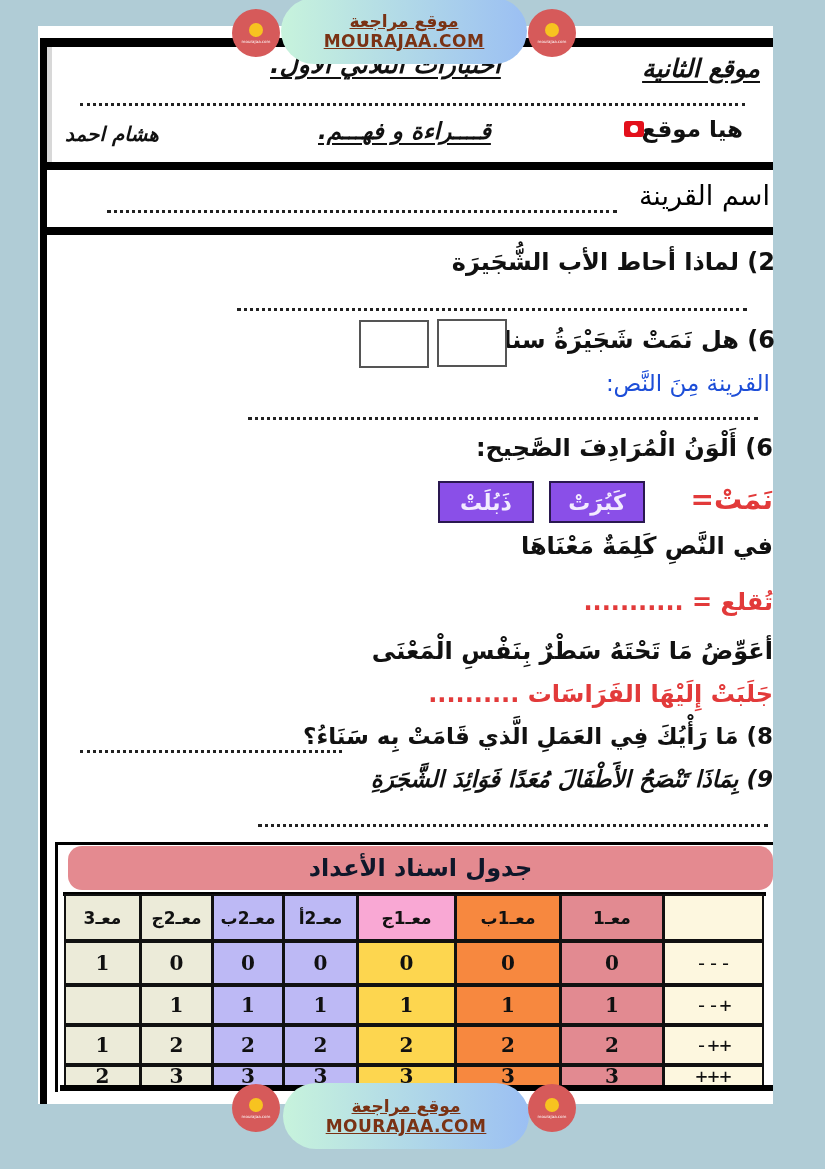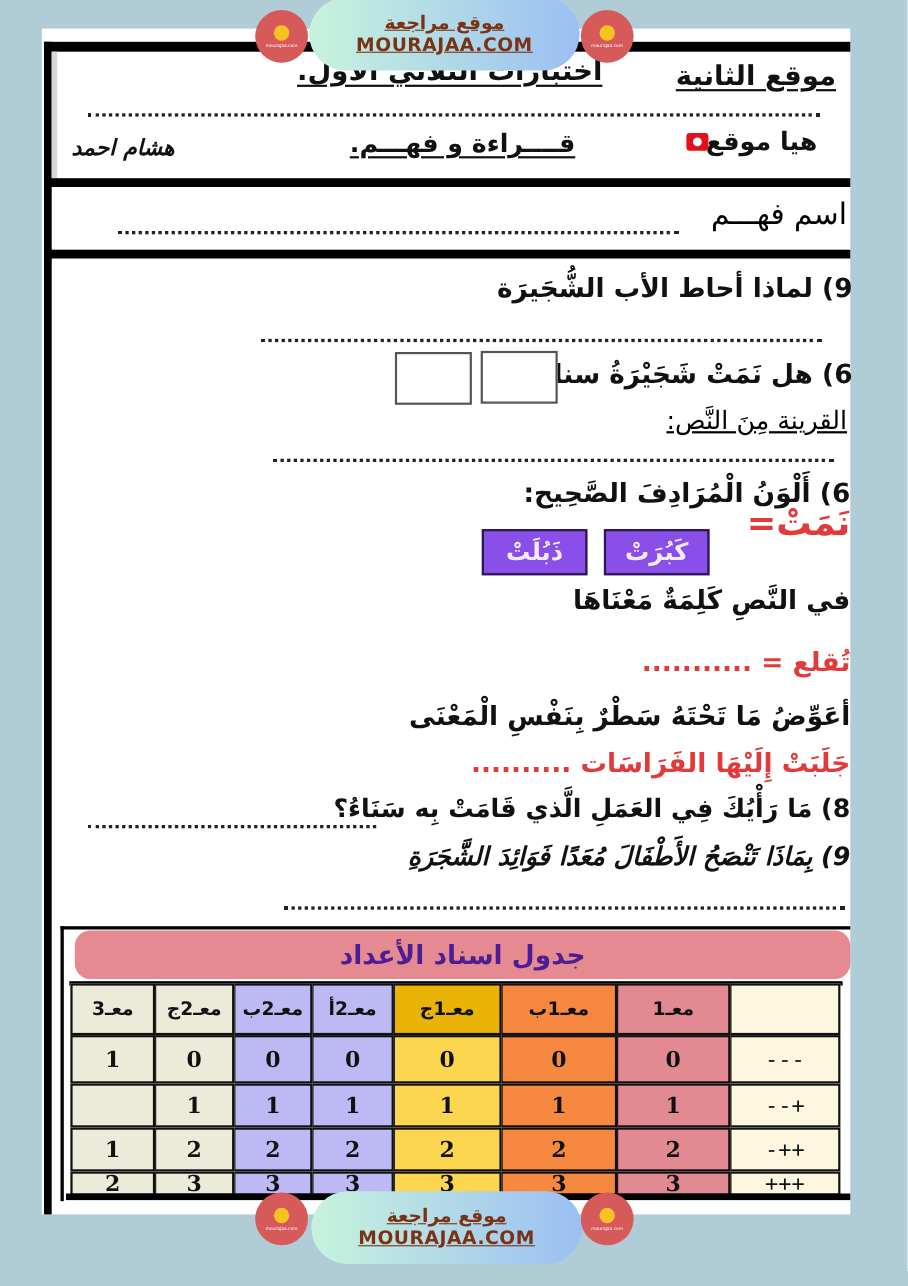--- a/index.html
+++ b/index.html
@@ -10,36 +10,36 @@
   }
   .page {
     position:absolute; left:38px; top:26px; width:735px; height:1078px;
     background:#ffffff;
   }
   .abs { position:absolute; }
   .thick { position:absolute; background:#000; }
   .rtl { direction:rtl; }
   .txt { color:#111; font-weight:bold; white-space:nowrap; }
   .dots { position:absolute; border-bottom:3px dotted #222; height:0; }
-  .u { text-decoration:underline; text-underline-offset:4px; }
+  .u { text-decoration:underline; text-underline-offset:4px;font-style:italic; }
 
   
   .flag { position:absolute; width:20px; height:16px; background:#e3101b; border-radius:3px; }
   .flag::after { content:""; position:absolute; left:6px; top:4px; width:8px; height:8px; border-radius:50%; background:#fff; }
 
   .box { position:absolute; border:2px solid #555; background:#fff; }
   .purple { position:absolute; background:#8a4fe8; border:2px solid #2a1850; color:#f3ecff;
             font-size:22px; font-weight:bold; display:flex; align-items:center; justify-content:center; }
   .red { color:#e23a3a; }
-  .pink { color:#000000;text-decoration:underline; }
+  .pink { color:#1d4ed8; }
 
   
   .tbl-title { position:absolute; left:68px; top:846px; width:705px; height:44px; background:#e48a90;
                border-radius:14px; display:flex; align-items:center; justify-content:center;
-               font-size:24px; font-weight:bold; color:#4c1d95; }
+               font-size:24px; font-weight:bold; color:#0f172a; }
   .cell { position:absolute; display:flex; align-items:center; justify-content:center;
           font-family:"DejaVu Serif", serif; font-weight:bold; font-size:20px; color:#111;
           border:2px solid #111; box-sizing:border-box; }
   .hcell { font-family:"DejaVu Sans", sans-serif; font-size:17px; }
 
   
   .wm-pill { position:absolute; width:246px; height:66px; border-radius:33px;
              background:linear-gradient(90deg,#c7f3dc,#9bbff3);
              display:flex; flex-direction:column; align-items:center; justify-content:center;
              color:#7a3214; font-weight:bold; text-decoration:underline; }
@@ -62,34 +62,34 @@
 <div class="thick" style="left:40px;top:227px;width:733px;height:8px;"></div>
 
 <div class="abs txt rtl u" style="right:65px;top:54px;font-size:25px;">موقع الثانية</div>
 <div class="abs txt rtl u" style="left:270px;top:50px;font-size:25px;">اختبارات الثلاثي الأول.</div>
 <div class="dots" style="left:80px;top:103px;width:665px;"></div>
 <div class="abs txt rtl" style="right:82px;top:116px;font-size:23px;">هيا موقع</div>
 <div class="flag" style="left:624px;top:121px;"></div>
 <div class="abs txt rtl u" style="left:318px;top:118px;font-size:23px;">قــــراءة و فهـــم.</div>
 <div class="abs txt rtl" style="left:65px;top:122px;font-size:20px;font-style:italic;">هشام احمد</div>
 
-<div class="abs txt rtl" style="right:55px;top:180px;font-size:27px;font-weight:normal;color:#000;">اسم فهـــم</div>
+<div class="abs txt rtl" style="right:55px;top:180px;font-size:27px;font-weight:normal;color:#000;">اسم القرينة</div>
 <div class="dots" style="left:107px;top:210px;width:510px;"></div>
 
-<div class="abs txt rtl" style="right:50px;top:248px;font-size:24px;">9) لماذا أحاط الأب الشُّجَيرَة</div>
+<div class="abs txt rtl" style="right:50px;top:248px;font-size:24px;">2) لماذا أحاط الأب الشُّجَيرَة</div>
 <div class="dots" style="left:237px;top:308px;width:510px;"></div>
 
 <div class="abs txt rtl" style="right:50px;top:326px;font-size:24px;">6) هل نَمَتْ شَجَيْرَةُ سناء</div>
 <div class="box" style="left:437px;top:319px;width:66px;height:44px;"></div>
 <div class="box" style="left:359px;top:320px;width:66px;height:44px;"></div>
 <div class="abs rtl pink" style="right:55px;top:370px;font-size:23px;">القرينة مِنَ النَّص:</div>
 <div class="dots" style="left:248px;top:417px;width:510px;"></div>
 
 <div class="abs txt rtl" style="right:52px;top:434px;font-size:24px;">6) أَلْوَنُ الْمُرَادِفَ الصَّحِيح:</div>
-<div class="abs txt rtl red" style="right:52px;top:456px;font-size:32px;text-align:right;">نَمَتْ=</div>
+<div class="abs txt rtl red" style="right:52px;top:483px;font-size:28px;text-align:right;">نَمَتْ=</div>
 <div class="purple" style="left:549px;top:481px;width:92px;height:38px;">كَبُرَتْ</div>
 <div class="purple" style="left:438px;top:481px;width:92px;height:38px;">ذَبُلَتْ</div>
 <div class="abs txt rtl" style="right:52px;top:532px;font-size:24px;">في النَّصِ كَلِمَةٌ مَعْنَاهَا</div>
 <div class="abs txt rtl red" style="right:52px;top:588px;font-size:24px;">تُقلع = ...........</div>
 <div class="abs txt rtl" style="right:52px;top:637px;font-size:24px;">أعَوِّضُ مَا تَحْتَهُ سَطْرٌ بِنَفْسِ الْمَعْنَى</div>
 <div class="abs txt rtl red" style="right:52px;top:680px;font-size:24px;">جَلَبَتْ إِلَيْهَا الفَرَاسَات ..........</div>
 
 <div class="abs txt rtl" style="right:52px;top:723px;font-size:23px;">8) مَا رَأْيُكَ فِي العَمَلِ الَّذي قَامَتْ بِه سَنَاءُ؟</div>
 <div class="dots" style="left:80px;top:750px;width:262px;"></div>
 <div class="abs txt rtl" style="right:52px;top:766px;font-size:23px;font-style:italic;">9) بِمَاذَا تَنْصَحُ الأَطْفَالَ مُعَدًا فَوَائِدَ الشَّجَرَةِ</div>
@@ -110,21 +110,21 @@
     <div class="cell hcell" style="left: 560px; top: 894px; width: 104px; height: 47px; background: rgb(226, 138, 145); direction: rtl;">معـ1</div>
     <div class="cell" style="left: 560px; top: 941px; width: 104px; height: 44px; background: rgb(226, 138, 145);">0</div>
     <div class="cell" style="left: 560px; top: 985px; width: 104px; height: 40px; background: rgb(226, 138, 145);">1</div>
     <div class="cell" style="left: 560px; top: 1025px; width: 104px; height: 40px; background: rgb(226, 138, 145);">2</div>
     <div class="cell" style="left: 560px; top: 1065px; width: 104px; height: 22px; background: rgb(226, 138, 145);">3</div>
     <div class="cell hcell" style="left: 455px; top: 894px; width: 106px; height: 47px; background: rgb(247, 136, 63); direction: rtl;">معـ1ب</div>
     <div class="cell" style="left: 455px; top: 941px; width: 106px; height: 44px; background: rgb(247, 136, 63);">0</div>
     <div class="cell" style="left: 455px; top: 985px; width: 106px; height: 40px; background: rgb(247, 136, 63);">1</div>
     <div class="cell" style="left: 455px; top: 1025px; width: 106px; height: 40px; background: rgb(247, 136, 63);">2</div>
     <div class="cell" style="left: 455px; top: 1065px; width: 106px; height: 22px; background: rgb(247, 136, 63);">3</div>
-    <div class="cell hcell" style="left: 357px; top: 894px; width: 99px; height: 47px; background: #eab308; direction: rtl;">معـ1ج</div>
+    <div class="cell hcell" style="left: 357px; top: 894px; width: 99px; height: 47px; background: #f9a8d4; direction: rtl;">معـ1ج</div>
     <div class="cell" style="left: 357px; top: 941px; width: 99px; height: 44px; background: rgb(253, 214, 79);">0</div>
     <div class="cell" style="left: 357px; top: 985px; width: 99px; height: 40px; background: rgb(253, 214, 79);">1</div>
     <div class="cell" style="left: 357px; top: 1025px; width: 99px; height: 40px; background: rgb(253, 214, 79);">2</div>
     <div class="cell" style="left: 357px; top: 1065px; width: 99px; height: 22px; background: rgb(253, 214, 79);">3</div>
     <div class="cell hcell" style="left: 283px; top: 894px; width: 75px; height: 47px; background: rgb(189, 185, 245); direction: rtl;">معـ2أ</div>
     <div class="cell" style="left: 283px; top: 941px; width: 75px; height: 44px; background: rgb(189, 185, 245);">0</div>
     <div class="cell" style="left: 283px; top: 985px; width: 75px; height: 40px; background: rgb(189, 185, 245);">1</div>
     <div class="cell" style="left: 283px; top: 1025px; width: 75px; height: 40px; background: rgb(189, 185, 245);">2</div>
     <div class="cell" style="left: 283px; top: 1065px; width: 75px; height: 22px; background: rgb(189, 185, 245);">3</div>
     <div class="cell hcell" style="left: 212px; top: 894px; width: 72px; height: 47px; background: rgb(189, 185, 245); direction: rtl;">معـ2ب</div>

